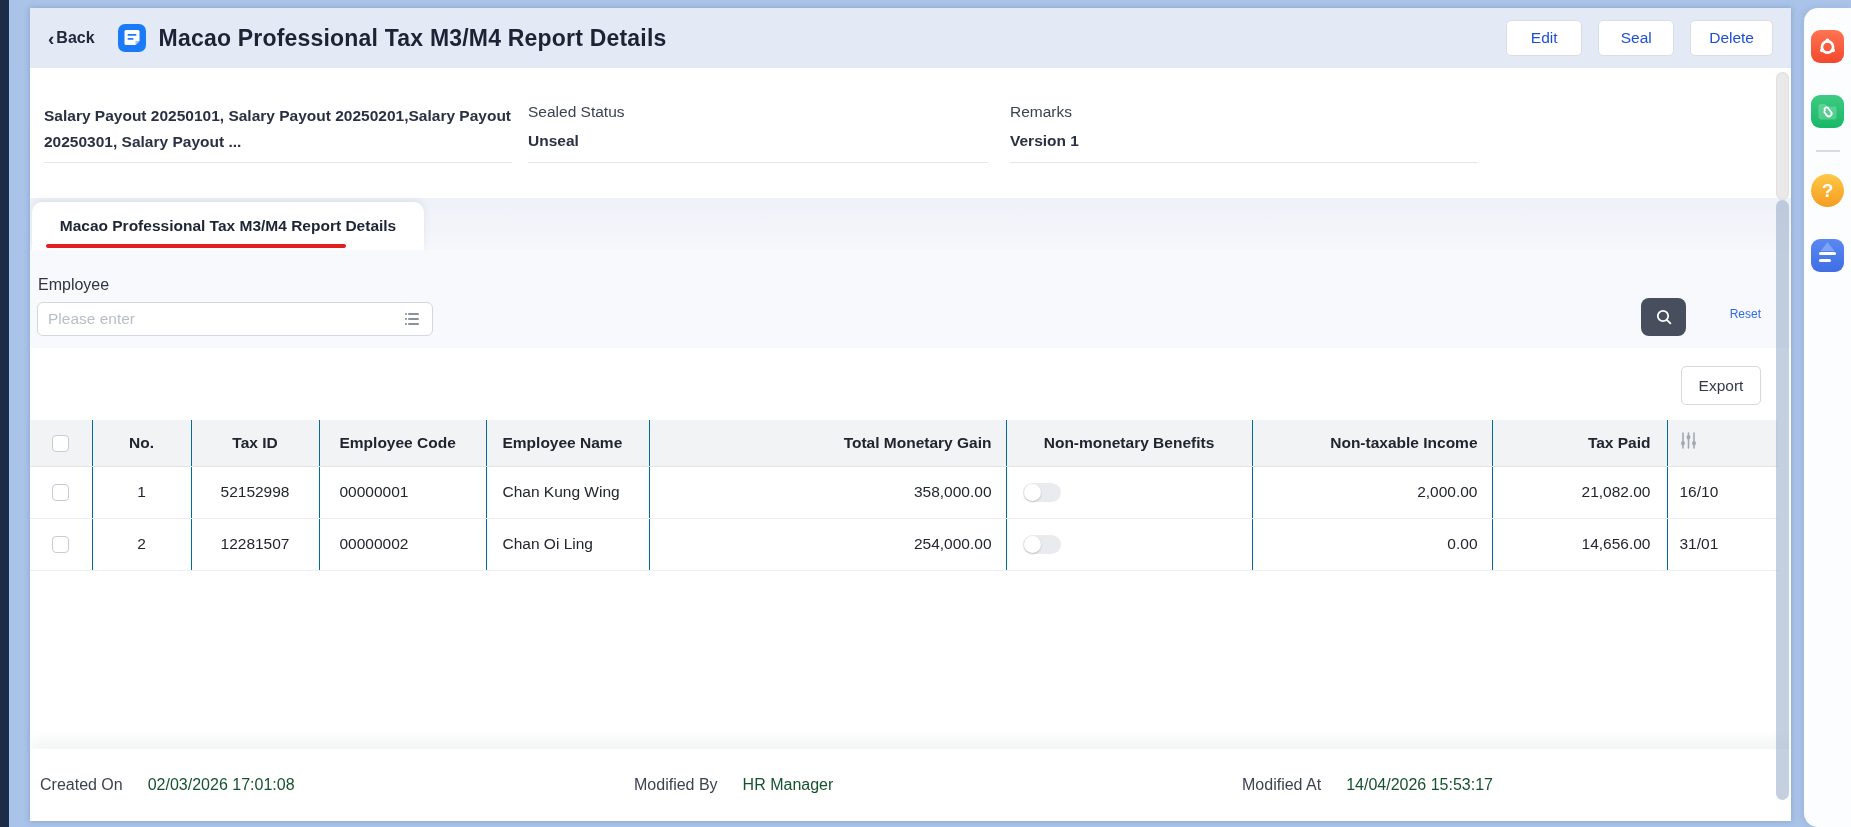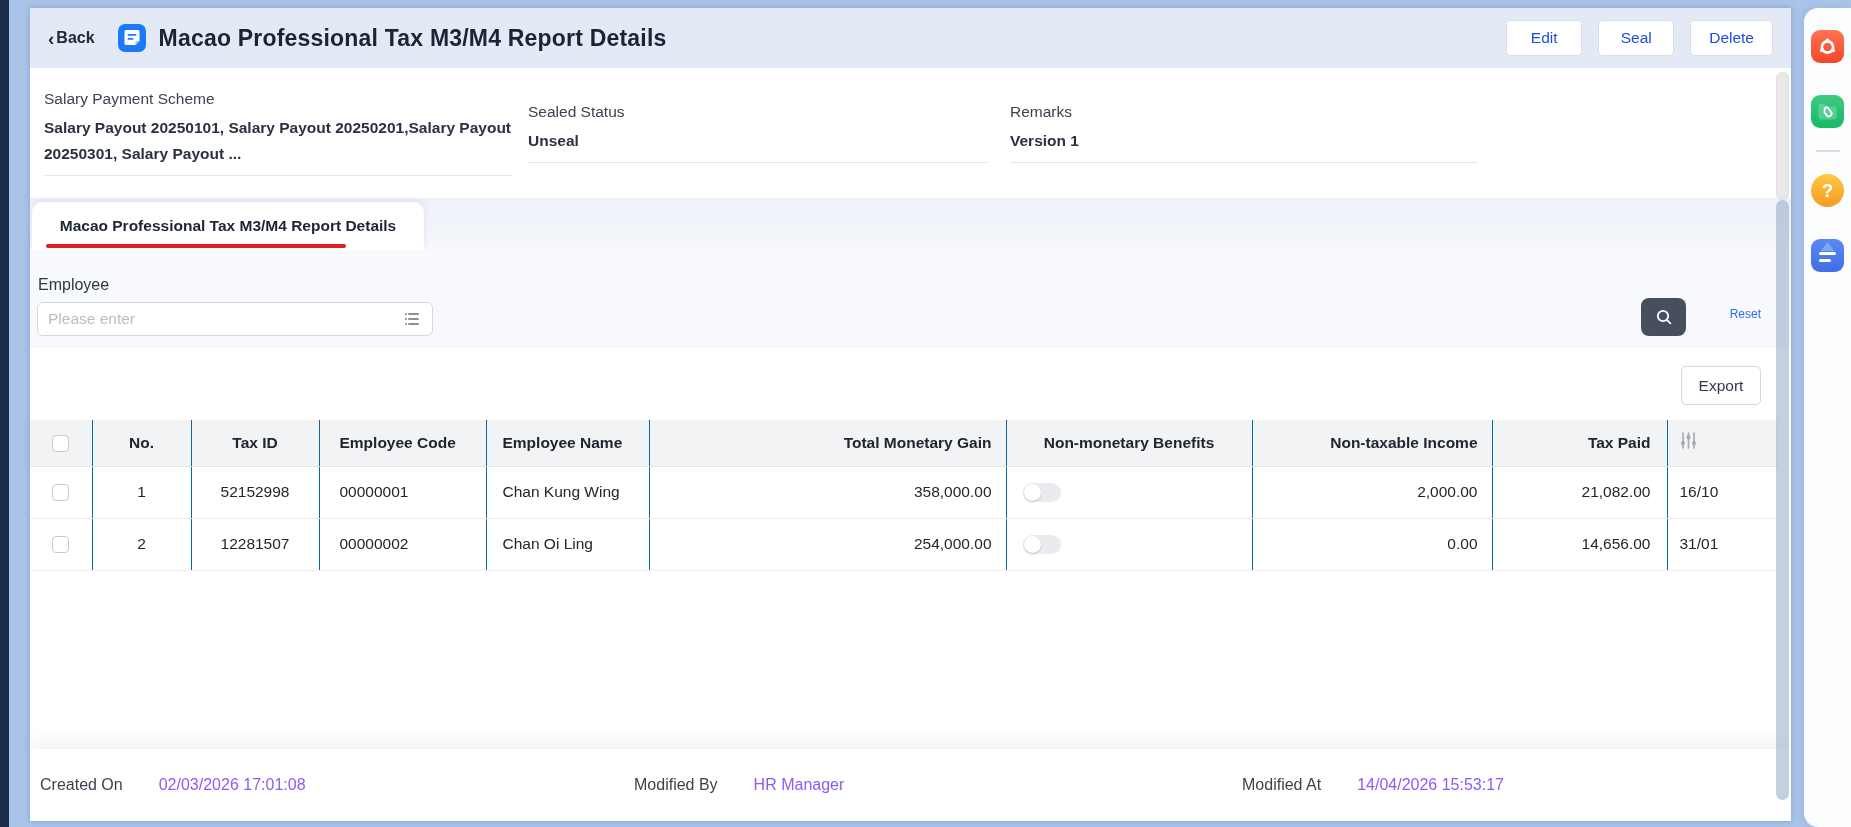--- a/index.html
+++ b/index.html
@@ -93,23 +93,23 @@
   .checkbox { display:inline-block; width:17px; height:17px; border:1.5px solid #c7cbd4;
     border-radius:4px; background:#fff; vertical-align:middle; cursor:pointer; }
   .toggle { position:relative; display:inline-block; width:38px; height:19px;
     border-radius:10px; background:#e9ebef; vertical-align:middle; cursor:pointer; }
   .toggle .knob { position:absolute; left:1px; top:1px; width:17px; height:17px;
     border-radius:50%; background:#fff; box-shadow:0 1px 2px rgba(0,0,0,.2); }
 
   
   .footer { position:absolute; left:0; bottom:0; width:100%; height:72px; background:#fff;
     box-shadow:0 -8px 14px rgba(90,100,120,.08); display:flex; align-items:center; }
-  .foot-group { display:flex; align-items:baseline; gap:36px; position:absolute; }
+  .foot-group { display:flex; align-items:baseline; gap:25px; position:absolute; }
   .foot-lbl { font-size:16px; color:#3c424e; }
-  .foot-val { font-size:16px; color:#8b5cf6; }
+  .foot-val { font-size:16px; color:#14532d; }
   .fg1 { left:10px; } .fg2 { left:604px;justify-content:space-between; } .fg3 { left:1212px; }
 
   
   .scroll-thumb-top { position:absolute; right:2px; top:64px; width:13px; height:128px;
     border-radius:7px; background:#e9e9ea; box-shadow:inset 0 0 2px rgba(0,0,0,.12); cursor:pointer; }
   .scroll-track-low { position:absolute; right:2px; top:192px; width:13px; height:600px;
     border-radius:7px; background:rgba(148,170,199,.55); cursor:pointer; }
 
   
   .side-panel { position:absolute; right:0; top:8px; width:47px; height:819px;
@@ -151,21 +151,20 @@
     <div class="page-title">Macao Professional Tax M3/M4 Report Details</div>
     <div class="titlebar-actions">
       <button class="tb-btn">Edit</button>
       <button class="tb-btn">Seal</button>
       <button class="tb-btn">Delete</button>
     </div>
   </div>
 
   <div class="info-row">
     <div class="info-field f1">
-      <div class="lbl">Salary Payment Scheme</div>
       <div class="val">Salary Payout 20250101, Salary Payout 20250201,Salary Payout 20250301, Salary Payout ...</div>
       <div class="rule"></div>
     </div>
     <div class="info-field f2">
       <div class="lbl">Sealed Status</div>
       <div class="val">Unseal</div>
       <div class="rule"></div>
     </div>
     <div class="info-field f3">
       <div class="lbl">Remarks</div>

